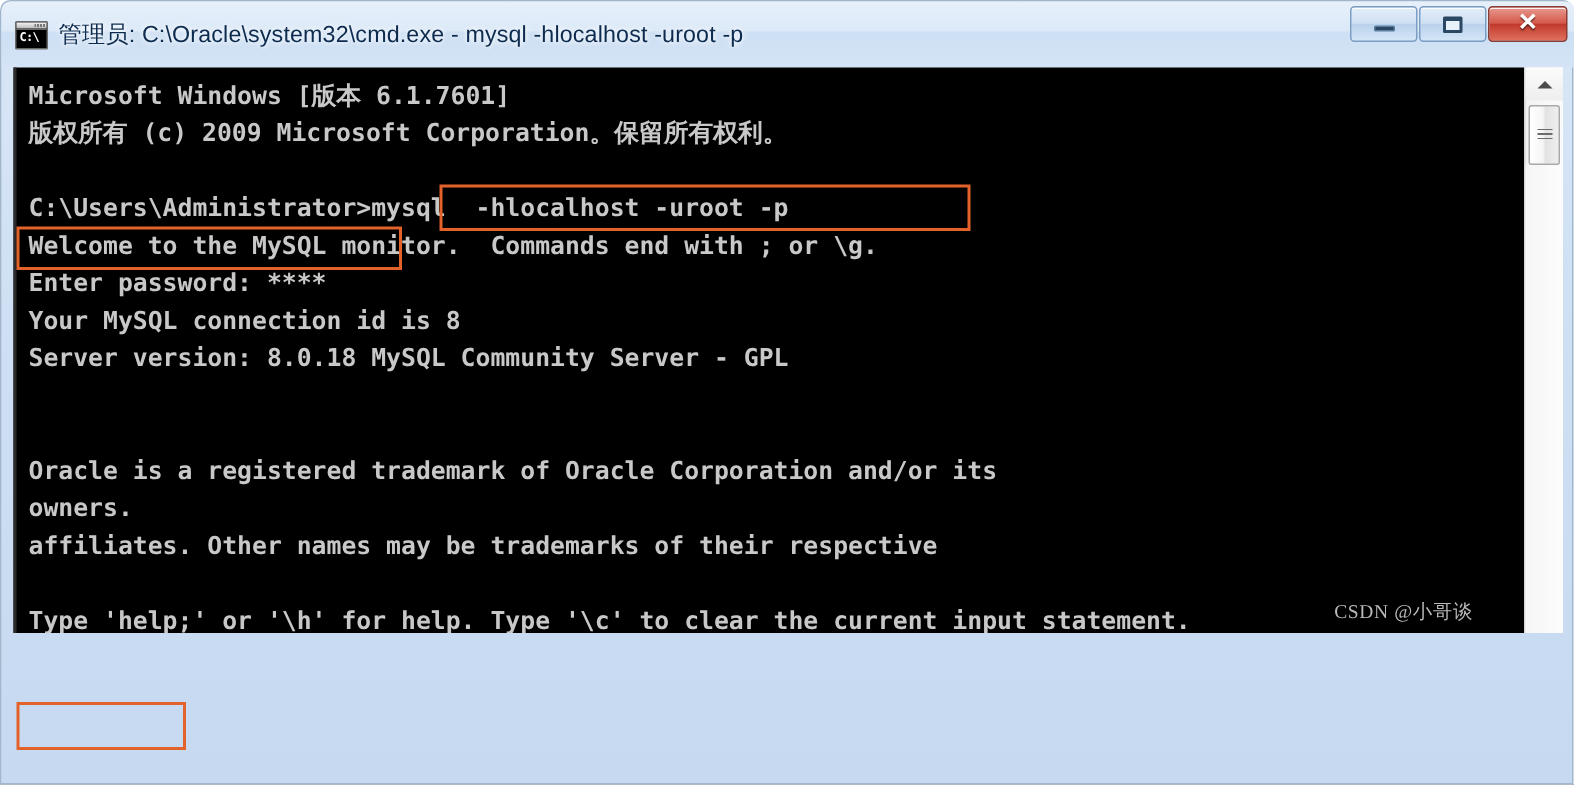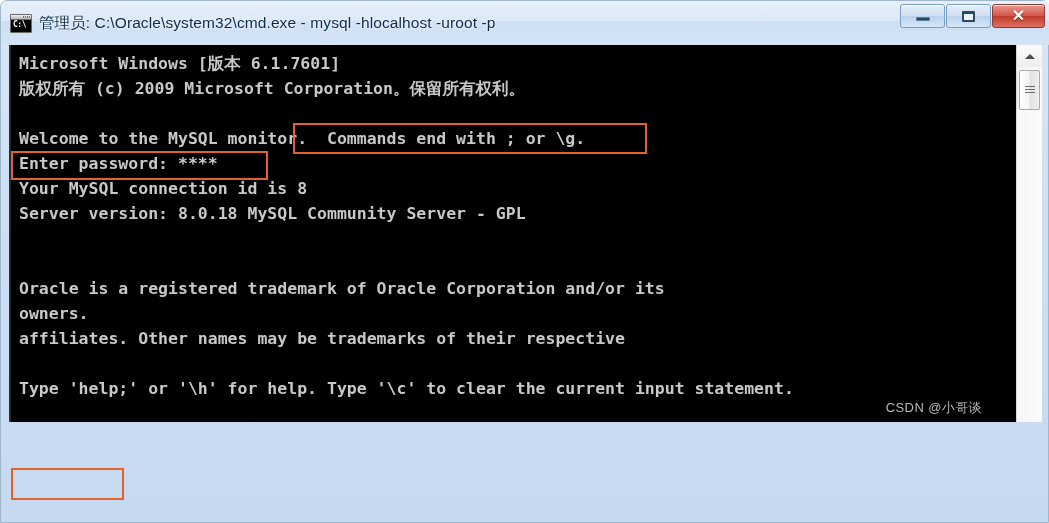--- a/index.html
+++ b/index.html
@@ -233,21 +233,21 @@
     position: absolute;
     left: 0; top: 65px; right: 0; bottom: 0;
     background: linear-gradient(to right, #f6f6f6, #fcfcfc);
   }
 
   
   .watermark {
     position: absolute;
     right: 34px;
     bottom: 5px;
-    font-family: Liberation Sans, sans-serif;
+    font-family: Liberation Serif, serif;
     font-size: 13px;
     color: #b9b9b9;
     letter-spacing: 0.4px;
     white-space: nowrap;
   }
 </style>
 </head>
 <body>
 
 <div class="window">
@@ -273,20 +273,21 @@
       </div>
     </div>
 
     <div class="client">
 
       <div class="console">
         <div class="console-inner">
           <div class="line">Microsoft Windows [版本 6.1.7601]</div>
           <div class="line">版权所有 (c) 2009 Microsoft Corporation。保留所有权利。</div>
           <div class="line blank"></div>
+          <div class="line">C:\Users\Administrator&gt;mysql  -hlocalhost -uroot -p</div>
           <div class="line">Welcome to the MySQL monitor.  Commands end with ; or \g.</div>
           <div class="line">Enter password: ****</div>
           <div class="line">Your MySQL connection id is 8</div>
           <div class="line">Server version: 8.0.18 MySQL Community Server - GPL</div>
           <div class="line blank"></div>
           <div class="line blank"></div>
           <div class="line">Oracle is a registered trademark of Oracle Corporation and/or its</div>
           <div class="line">owners.</div>
           <div class="line">affiliates. Other names may be trademarks of their respective</div>
           <div class="line blank"></div>

